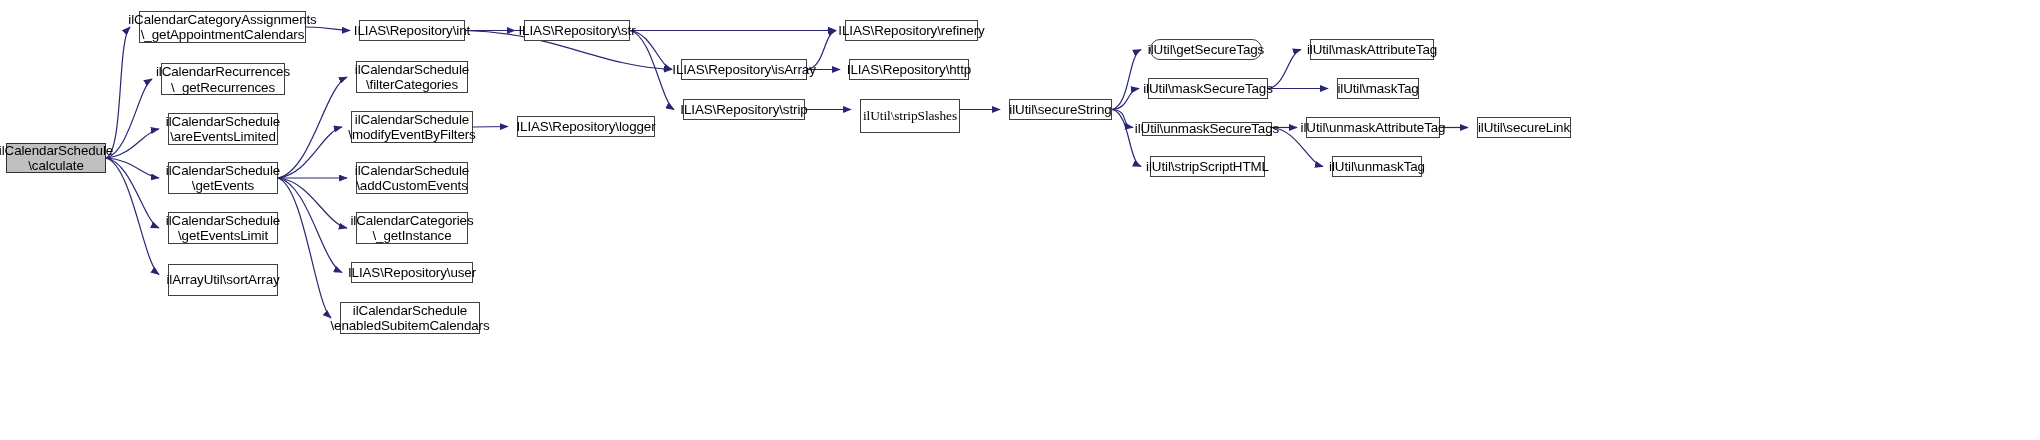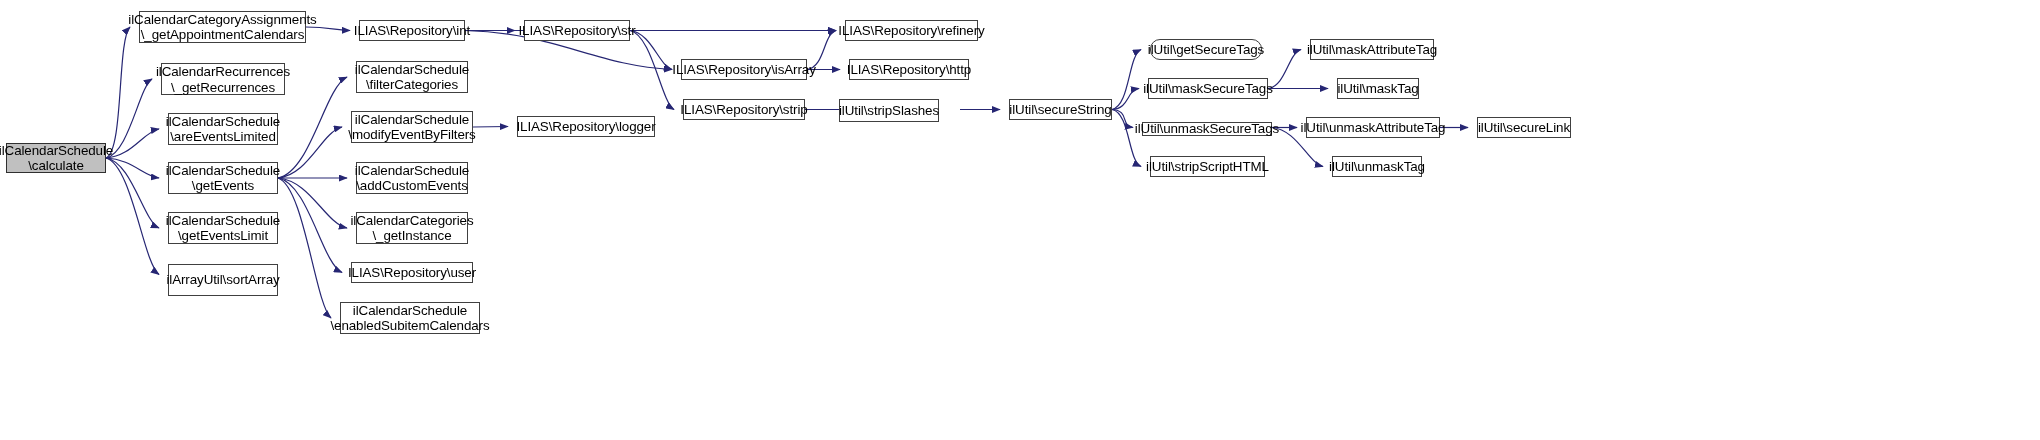--- a/index.html
+++ b/index.html
@@ -108,21 +108,21 @@
       <div class="gnode" style="left: 356px; top: 212px; width: 112px; height: 32px;"><span class="ln">ilCalendarCategories</span><span class="ln">\_getInstance</span></div>
       <div class="gnode" style="left: 351px; top: 262px; width: 122px; height: 21px;"><span class="ln">ILIAS\Repository\user</span></div>
       <div class="gnode" style="left: 340px; top: 302px; width: 140px; height: 32px;"><span class="ln">ilCalendarSchedule</span><span class="ln">\enabledSubitemCalendars</span></div>
       <div class="gnode" style="left: 359px; top: 20px; width: 106px; height: 21px;"><span class="ln">ILIAS\Repository\int</span></div>
       <div class="gnode" style="left: 524px; top: 20px; width: 106px; height: 21px;"><span class="ln">ILIAS\Repository\str</span></div>
       <div class="gnode" style="left: 681px; top: 59px; width: 126px; height: 21px;"><span class="ln">ILIAS\Repository\isArray</span></div>
       <div class="gnode" style="left: 683px; top: 99px; width: 122px; height: 21px;"><span class="ln">ILIAS\Repository\strip</span></div>
       <div class="gnode" style="left: 517px; top: 116px; width: 138px; height: 21px;"><span class="ln">ILIAS\Repository\logger</span></div>
       <div class="gnode" style="left: 845px; top: 20px; width: 133px; height: 21px;"><span class="ln">ILIAS\Repository\refinery</span></div>
       <div class="gnode" style="left: 849px; top: 59px; width: 120px; height: 21px;"><span class="ln">ILIAS\Repository\http</span></div>
-      <div class="gnode" style="left: 839px; top: 99px; width: 100px; height: 23px;"><span class="ln">ilUtil\stripSlashes</span></div>
+      <div class="gnode" style="left: 860px; top: 99px; width: 100px; height: 34px; font-family: Liberation Serif, serif;"><span class="ln">ilUtil\stripSlashes</span></div>
       <div class="gnode" style="left: 1009px; top: 99px; width: 103px; height: 21px;"><span class="ln">ilUtil\secureString</span></div>
       <div class="gnode" style="left: 1150px; top: 39px; width: 112px; height: 21px; border-radius: 10px;"><span class="ln">ilUtil\getSecureTags</span></div>
       <div class="gnode" style="left: 1148px; top: 78px; width: 120px; height: 21px;"><span class="ln">ilUtil\maskSecureTags</span></div>
       <div class="gnode" style="left: 1142px; top: 122px; width: 130px; height: 14px;"><span class="ln">ilUtil\unmaskSecureTags</span></div>
       <div class="gnode" style="left: 1150px; top: 156px; width: 115px; height: 21px;"><span class="ln">ilUtil\stripScriptHTML</span></div>
       <div class="gnode" style="left: 1310px; top: 39px; width: 124px; height: 21px; justify-content: center;"><span class="ln">ilUtil\maskAttributeTag</span></div>
       <div class="gnode" style="left: 1337px; top: 78px; width: 82px; height: 21px;"><span class="ln">ilUtil\maskTag</span></div>
       <div class="gnode" style="left: 1306px; top: 117px; width: 134px; height: 21px;"><span class="ln">ilUtil\unmaskAttributeTag</span></div>
       <div class="gnode" style="left: 1332px; top: 156px; width: 90px; height: 21px;"><span class="ln">ilUtil\unmaskTag</span></div>
       <div class="gnode" style="left: 1477px; top: 117px; width: 94px; height: 21px;"><span class="ln">ilUtil\secureLink</span></div>

